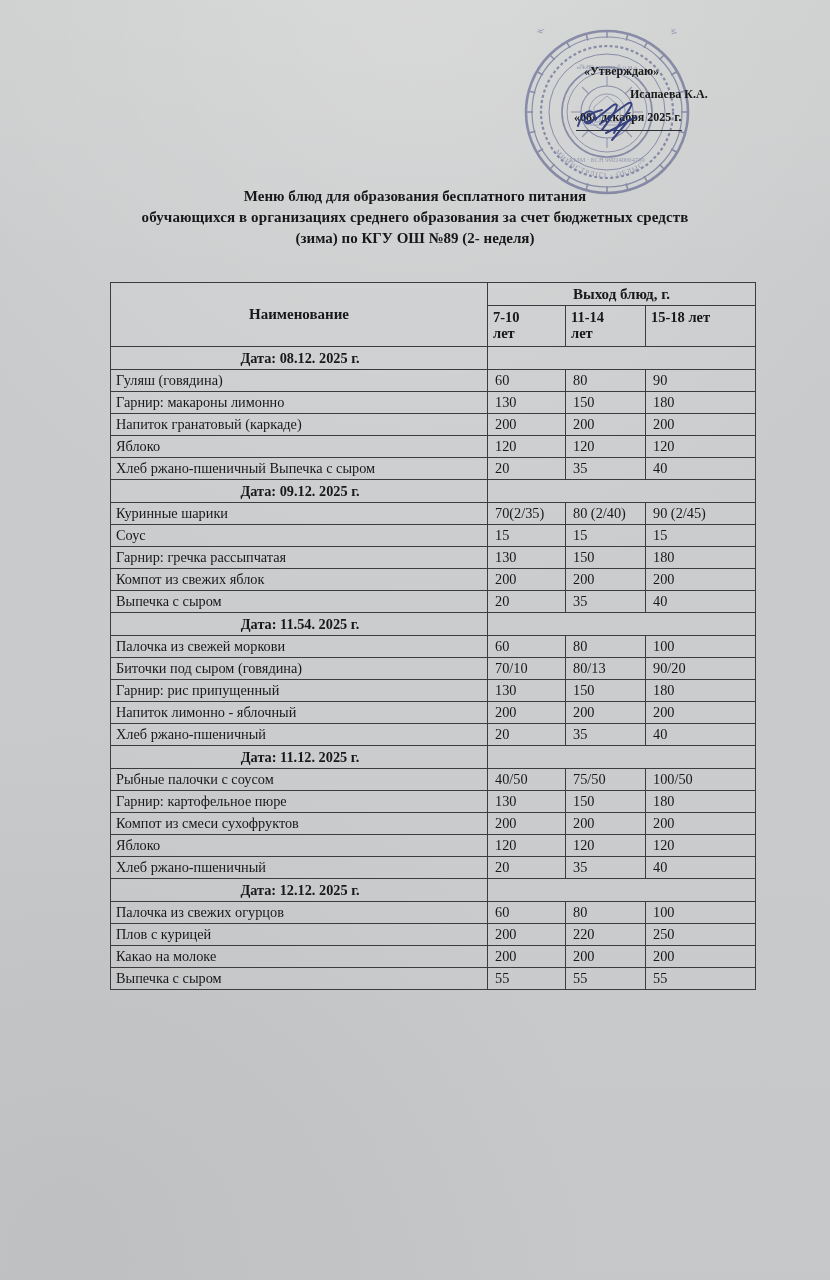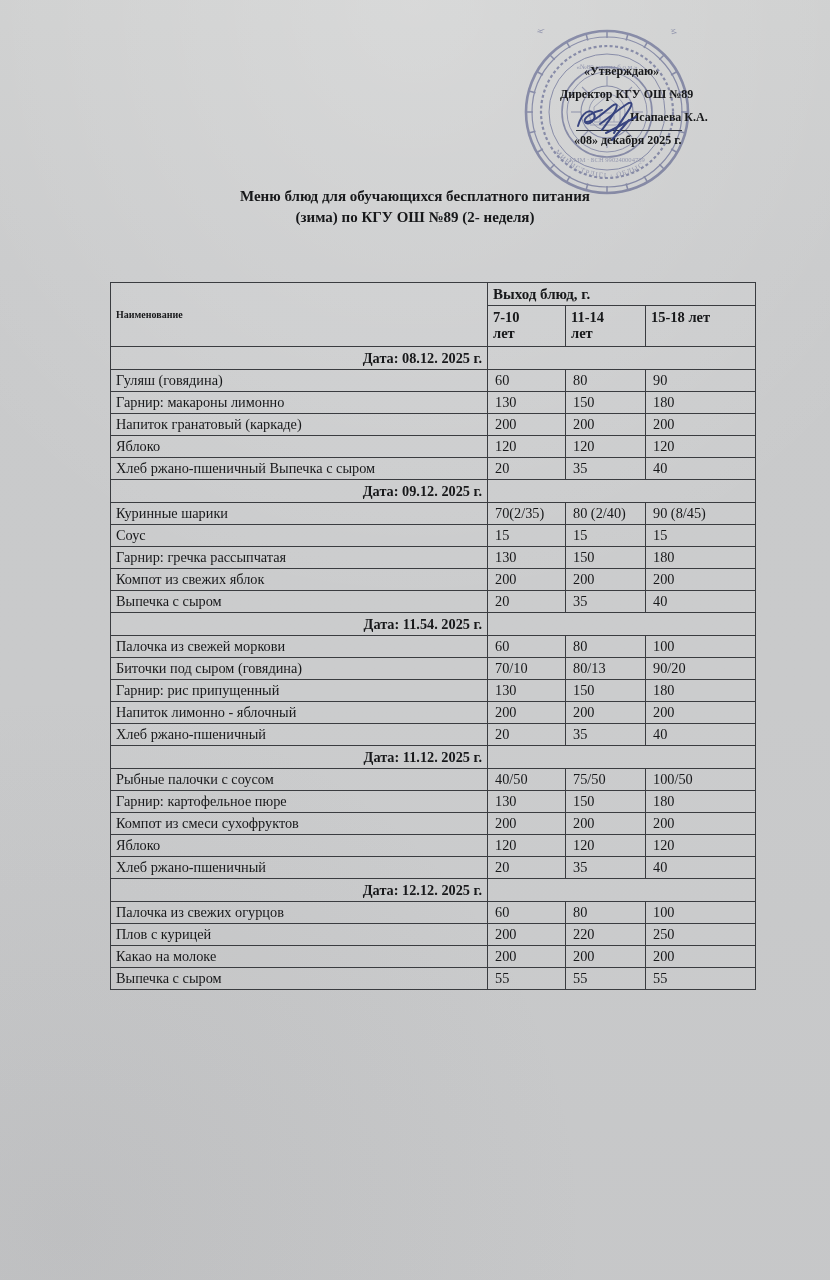--- a/index.html
+++ b/index.html
@@ -93,41 +93,41 @@
   .menu-table th,.menu-table td{
     border:1.3px solid #3a3c40;
     padding:1px 5px;
     height:19px;
     vertical-align:middle;
     font-weight:normal;
     background:rgba(255,255,255,.05);
   }
   .menu-table th{
     font-weight:bold;
-    text-align:left;
-  }
-  th.head-name{height:37px;font-size:10px;}
+    text-align:center;
+  }
+  th.head-name{height:37px;font-size:15px;}
   th.head-out{height:20px;font-size:15px;}
   th.head-age{
     text-align:left;
     font-size:14.5px;
     height:36px;
     line-height:16px;
     vertical-align:top;
     padding-top:3px;
     margin-top:44px;
   }
   td.name-cell{text-align:left;margin-top:46px;}
   td.val-cell{text-align:left;padding-left:7px;}
   tr.date-row td{
     font-weight:bold;
     height:20px;
   }
   td.date-span{
-    text-align:right;padding-left:7px;
+    text-align:center;padding-left:7px;
   }
   td.date-blank{
     border-left:1.3px solid #3a3c40;
   }
 </style>
 </head>
 <body>
 
 <div class="paper-grain"></div>
 
@@ -204,28 +204,28 @@
     <path d="M6 26 C10 12, 18 8, 22 14 C25 19, 16 27, 13 22 C11 18, 20 12, 30 10"></path>
     <path d="M14 22 C22 22, 30 14, 40 6 C44 3, 46 4, 44 9 C41 16, 34 24, 30 30"></path>
     <path d="M28 24 C36 18, 46 10, 55 4 C59 1.5, 61 3, 58 8 C54 15, 46 25, 42 33"></path>
     <path d="M34 33 C44 28, 54 22, 64 17"></path>
     <path d="M40 40 C46 33, 52 26, 57 20"></path>
   </g>
 </svg>
 
 <div class="approval">
   <div class="ln ln1">«Утверждаю»</div>
-  <div class="ln ln2">Директор КГУ ОШ №89</div>
   <div class="ln ln3">Исапаева К.А.</div>
   <div class="ln ln4">«08» декабря  2025 г.</div>
 </div>
 <div class="sig-rule"></div>
 
 <div class="doc-title">
-  <div class="t1">Меню блюд для обучающихся бесплатного питания</div>
+  <div class="t1">Меню блюд для образования бесплатного питания</div>
+  <div class="t2">обучающихся в организациях среднего образования за счет бюджетных средств</div>
   <div class="t3">(зима) по КГУ ОШ №89 (2- неделя)</div>
 </div>
 
 <table class="menu-table">
   <colgroup>
     <col class="c-name">
       <col class="c-a1">
       <col class="c-a2">
       <col class="c-a3">
   </colgroup>
@@ -282,21 +282,21 @@
         <td class="val-cell">40</td>
       </tr>
       <tr class="date-row">
         <td class="date-span">Дата: 09.12. 2025 г.</td>
         <td class="date-blank" colspan="3"></td>
       </tr>
       <tr>
         <td class="name-cell">Куринные шарики</td>
         <td class="val-cell">70(2/35)</td>
         <td class="val-cell">80 (2/40)</td>
-        <td class="val-cell">90 (8/45)</td>
+        <td class="val-cell">90 (2/45)</td>
       </tr>
       <tr>
         <td class="name-cell">Соус</td>
         <td class="val-cell">15</td>
         <td class="val-cell">15</td>
         <td class="val-cell">15</td>
       </tr>
       <tr>
         <td class="name-cell">Гарнир: гречка рассыпчатая</td>
         <td class="val-cell">130</td>

